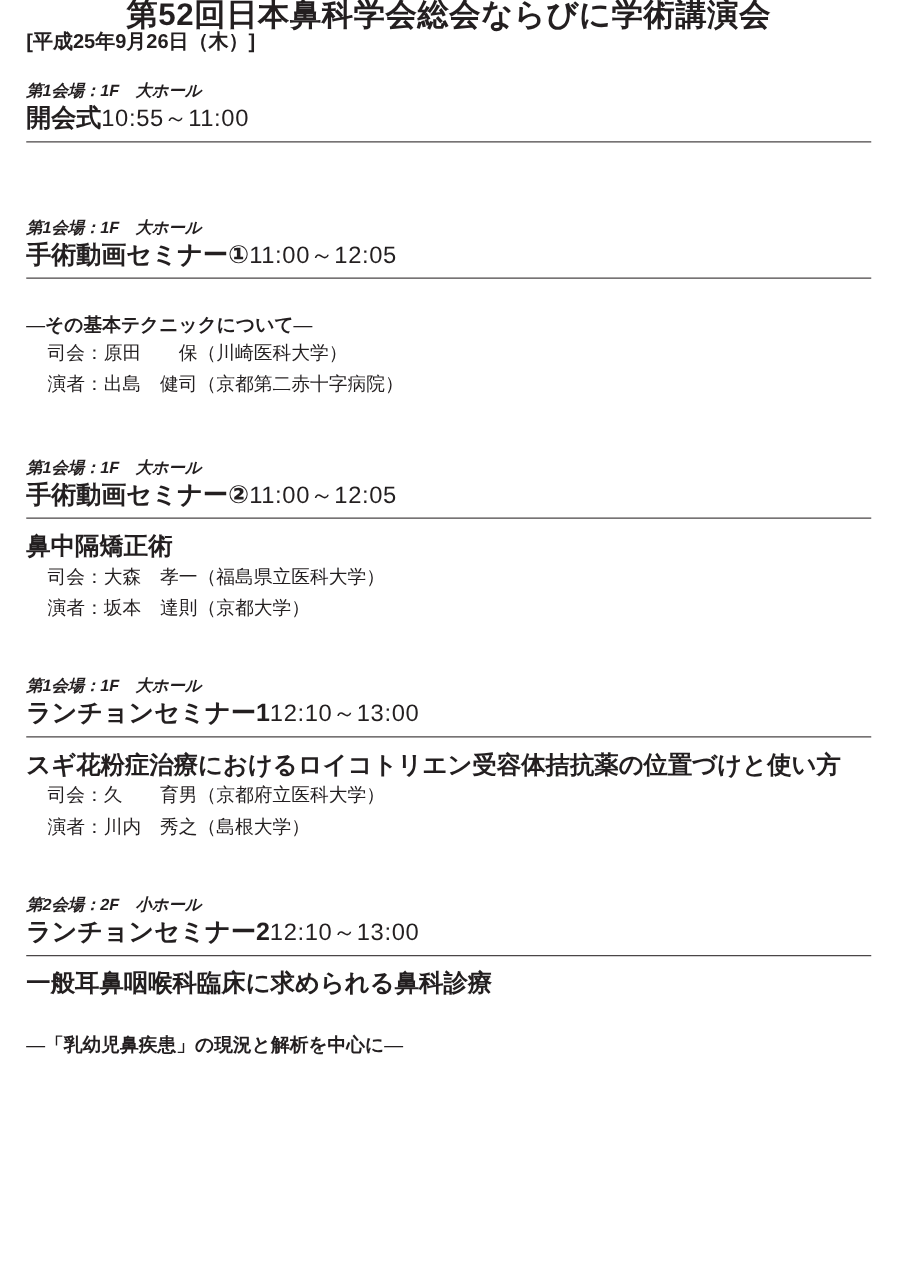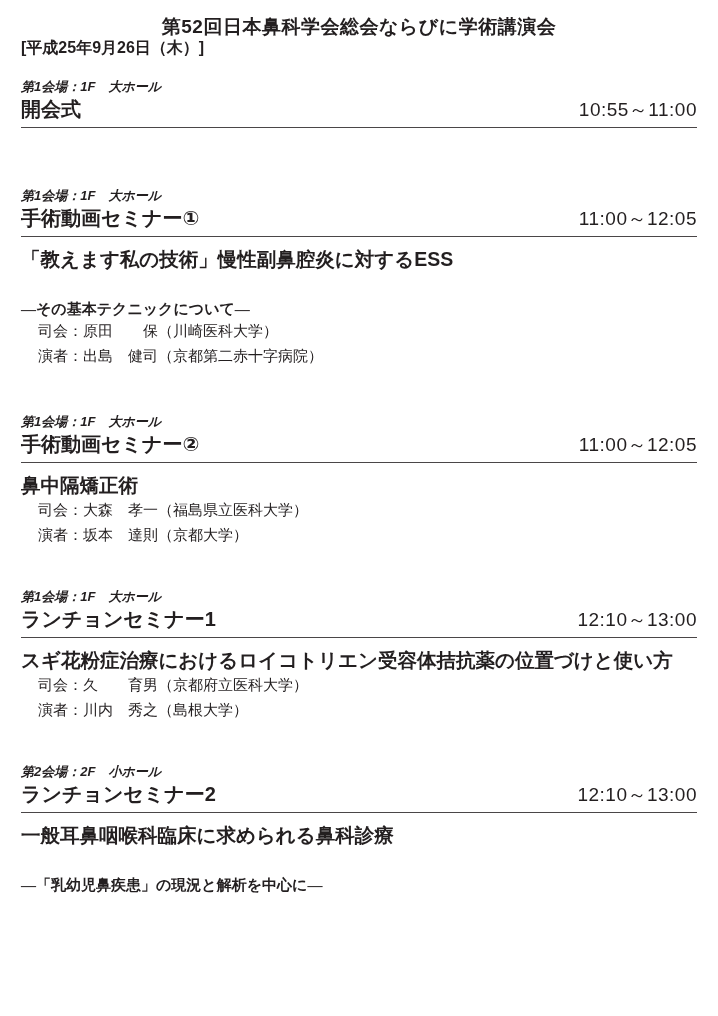--- a/index.html
+++ b/index.html
@@ -10,23 +10,23 @@
   body {
     width: 718px;
     height: 1016px;
     overflow: hidden;
     color: #231f20;
     font-family: "Liberation Sans", "DejaVu Sans", sans-serif;
     box-sizing: border-box;
     padding: 0 21px;
   }
   .doc-title {
-    padding-top: 15px;
+    padding-top: 1px;
     text-align: center;
-    font-size: 19px;
+    font-size: 25px;
     line-height: 23px;
     font-weight: bold;
     letter-spacing: 0.5px;
   }
   .doc-date {
     font-size: 16px;
     line-height: 20px;
     font-weight: bold;
   }
   .session { }
@@ -36,21 +36,20 @@
   .mt-d { margin-top: 42px; }
   .venue {
     font-size: 13px;
     line-height: 15px;
     font-weight: bold;
     margin-bottom: 3px;
     font-style: italic;
   }
   .session-row {
     display: flex;
-    justify-content: space-between;
     align-items: baseline;
     border-bottom: 1.5px solid #4a4647;
     padding-bottom: 5px;
   }
   .session-name {
     font-size: 20px;
     line-height: 25px;
     font-weight: bold;
   }
   .session-time {
@@ -94,21 +93,20 @@
     <span class="session-time">10:55～11:00</span>
   </div>
 </div>
 
 <div class="session mt-b">
   <div class="venue">第1会場：1F　大ホール</div>
   <div class="session-row">
     <span class="session-name">手術動画セミナー①</span>
     <span class="session-time">11:00～12:05</span>
   </div>
-  <div class="talk-title">「教えます私の技術」慢性副鼻腔炎に対するESS</div>
   <div class="talk-subtitle">―その基本テクニックについて―</div>
   <div class="speakers">
     <div class="speaker-line">司会：原田　　保（川崎医科大学）</div>
     <div class="speaker-line">演者：出島　健司（京都第二赤十字病院）</div>
   </div>
 </div>
 
 <div class="session mt-c">
   <div class="venue">第1会場：1F　大ホール</div>
   <div class="session-row">

